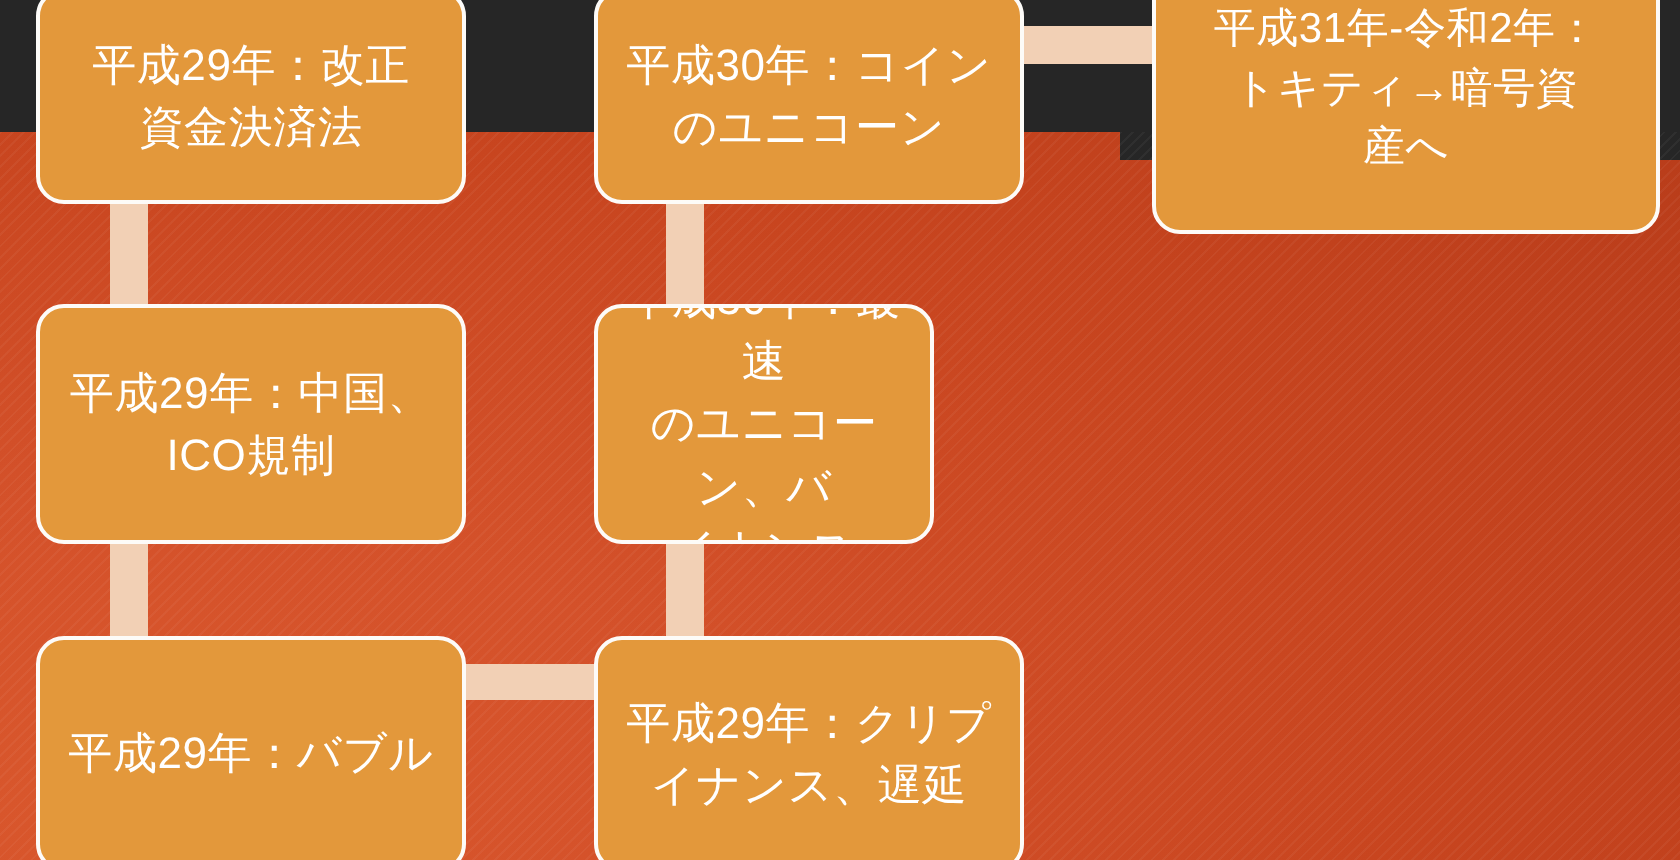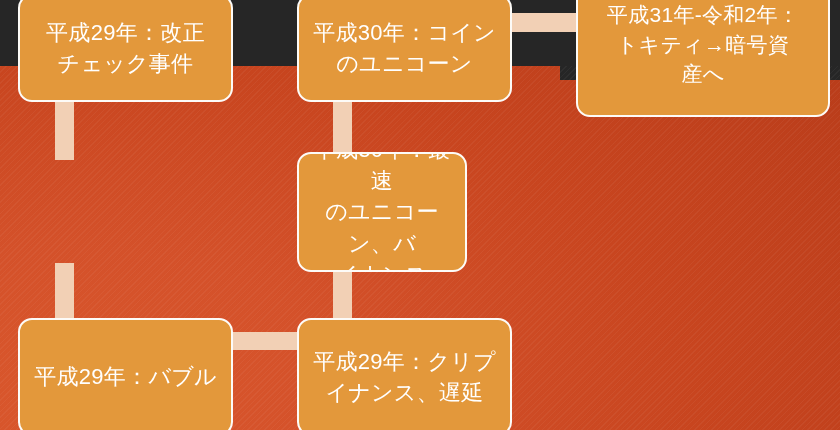--- a/index.html
+++ b/index.html
@@ -104,34 +104,38 @@
   <div class="conn" style="left:500px; top:13px;  width:90px;  height:19px;"></div>
 
   <div class="conn" style="left:55px;  top:263px; width:19px;  height:62px;"></div>
 
   <div class="conn" style="left:333px; top:263px; width:19px;  height:62px;"></div>
 
   <div class="conn" style="left:222px; top:332px; width:90px;  height:18px;"></div>
 
   <div class="node fs-22" style="left:18px; top:-6px; width:215px; height:108px;">
     <span class="txt">平成29年：改正
-チェック事件</span>
+資金決済法</span>
   </div>
 
   <div class="node fs-22" style="left:297px; top:-6px; width:215px; height:108px;">
     <span class="txt">平成30年：コイン
 のユニコーン</span>
   </div>
 
   <div class="node fs-21" style="left:576px; top:-28px; width:254px; height:145px;">
     <span class="txt">平成31年-令和2年：
 トキティ→暗号資
 産へ</span>
   </div>
 
+  <div class="node fs-22" style="left:18px; top:152px; width:215px; height:120px;">
+    <span class="txt">平成29年：中国、
+ICO規制</span>
+  </div>
 
   <div class="node fs-22" style="left:297px; top:152px; width:170px; height:120px;">
     <span class="txt">平成30年：最速
 のユニコーン、バ
 イナンス</span>
   </div>
 
   <div class="node fs-22" style="left:18px; top:318px; width:215px; height:118px;">
     <span class="txt">平成29年：バブル</span>
   </div>

